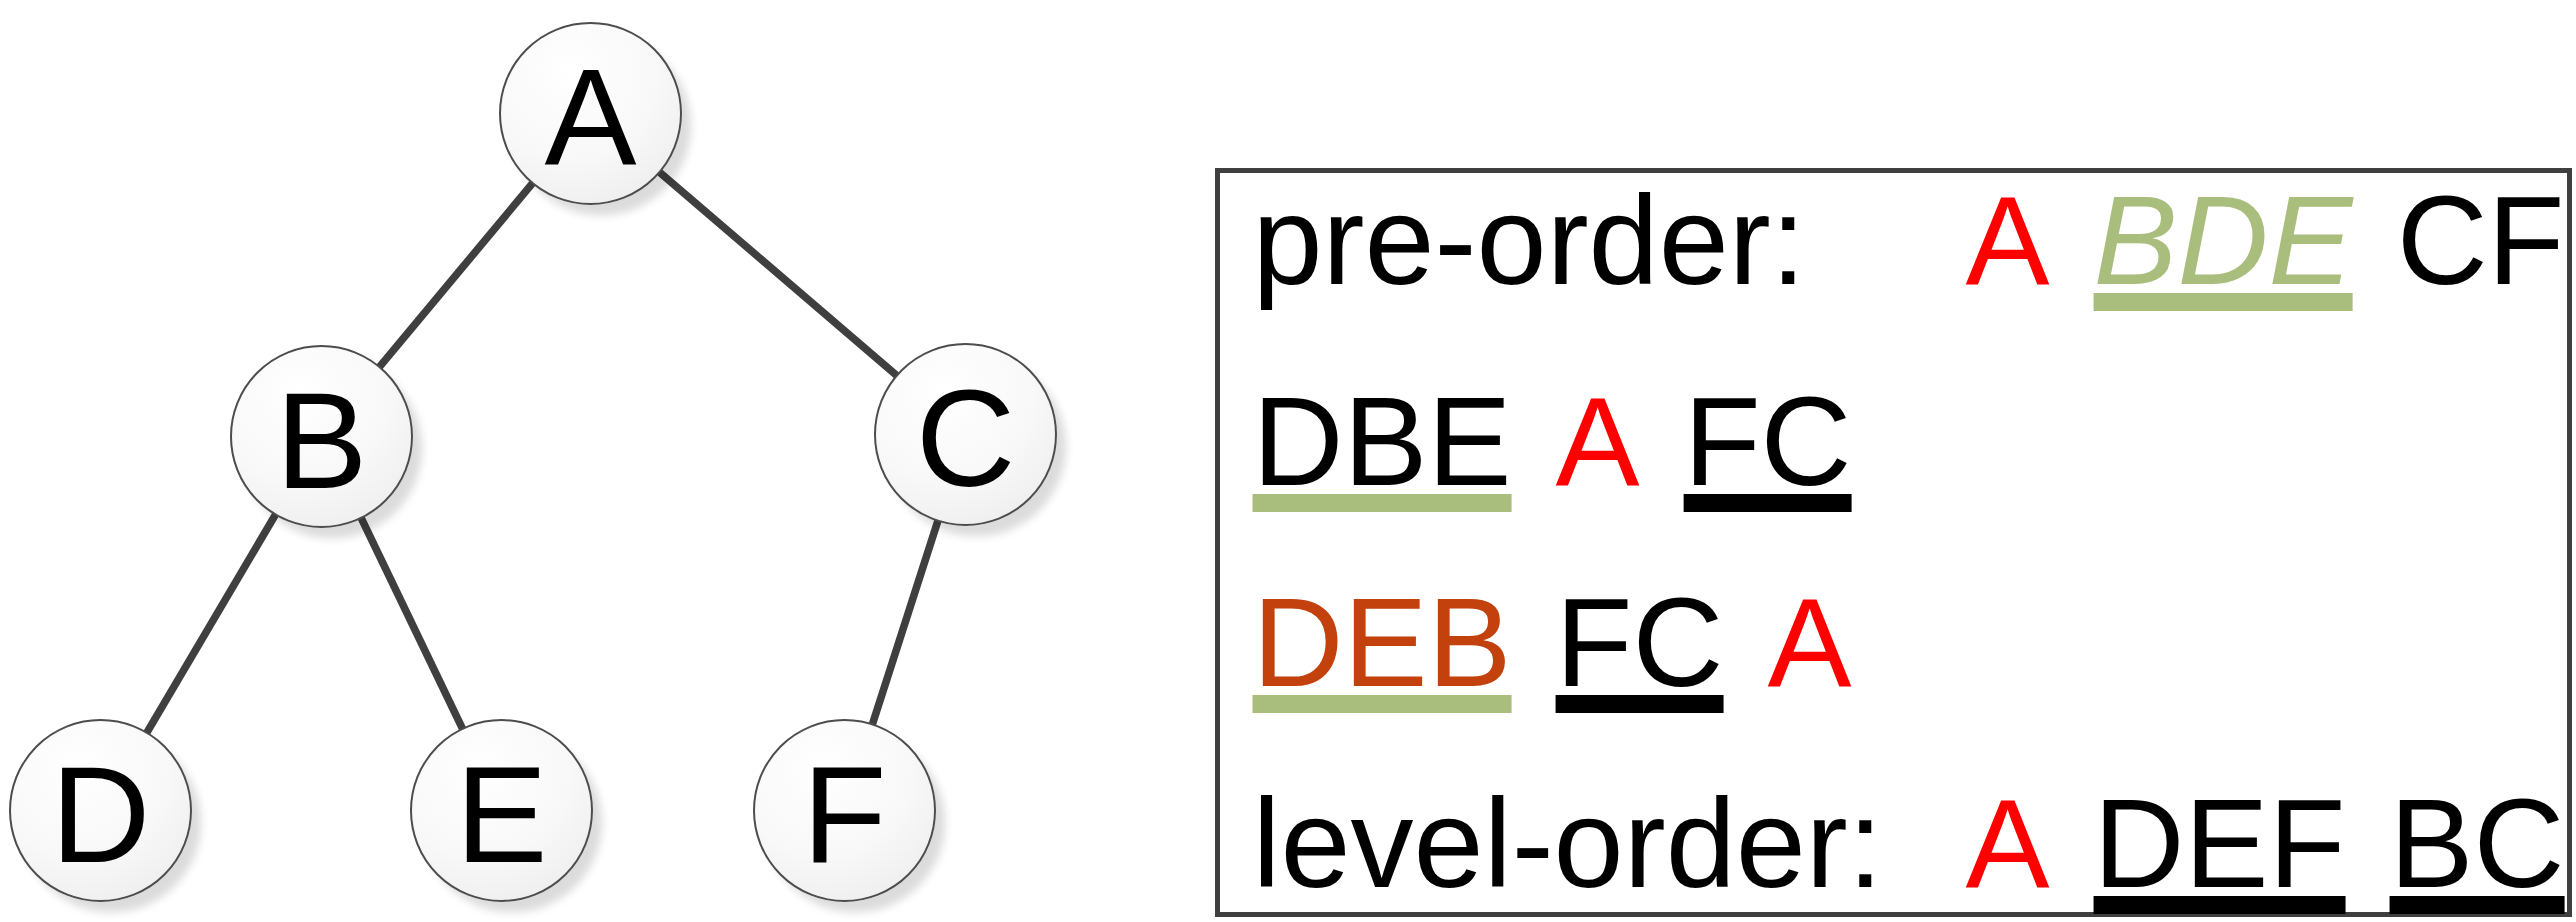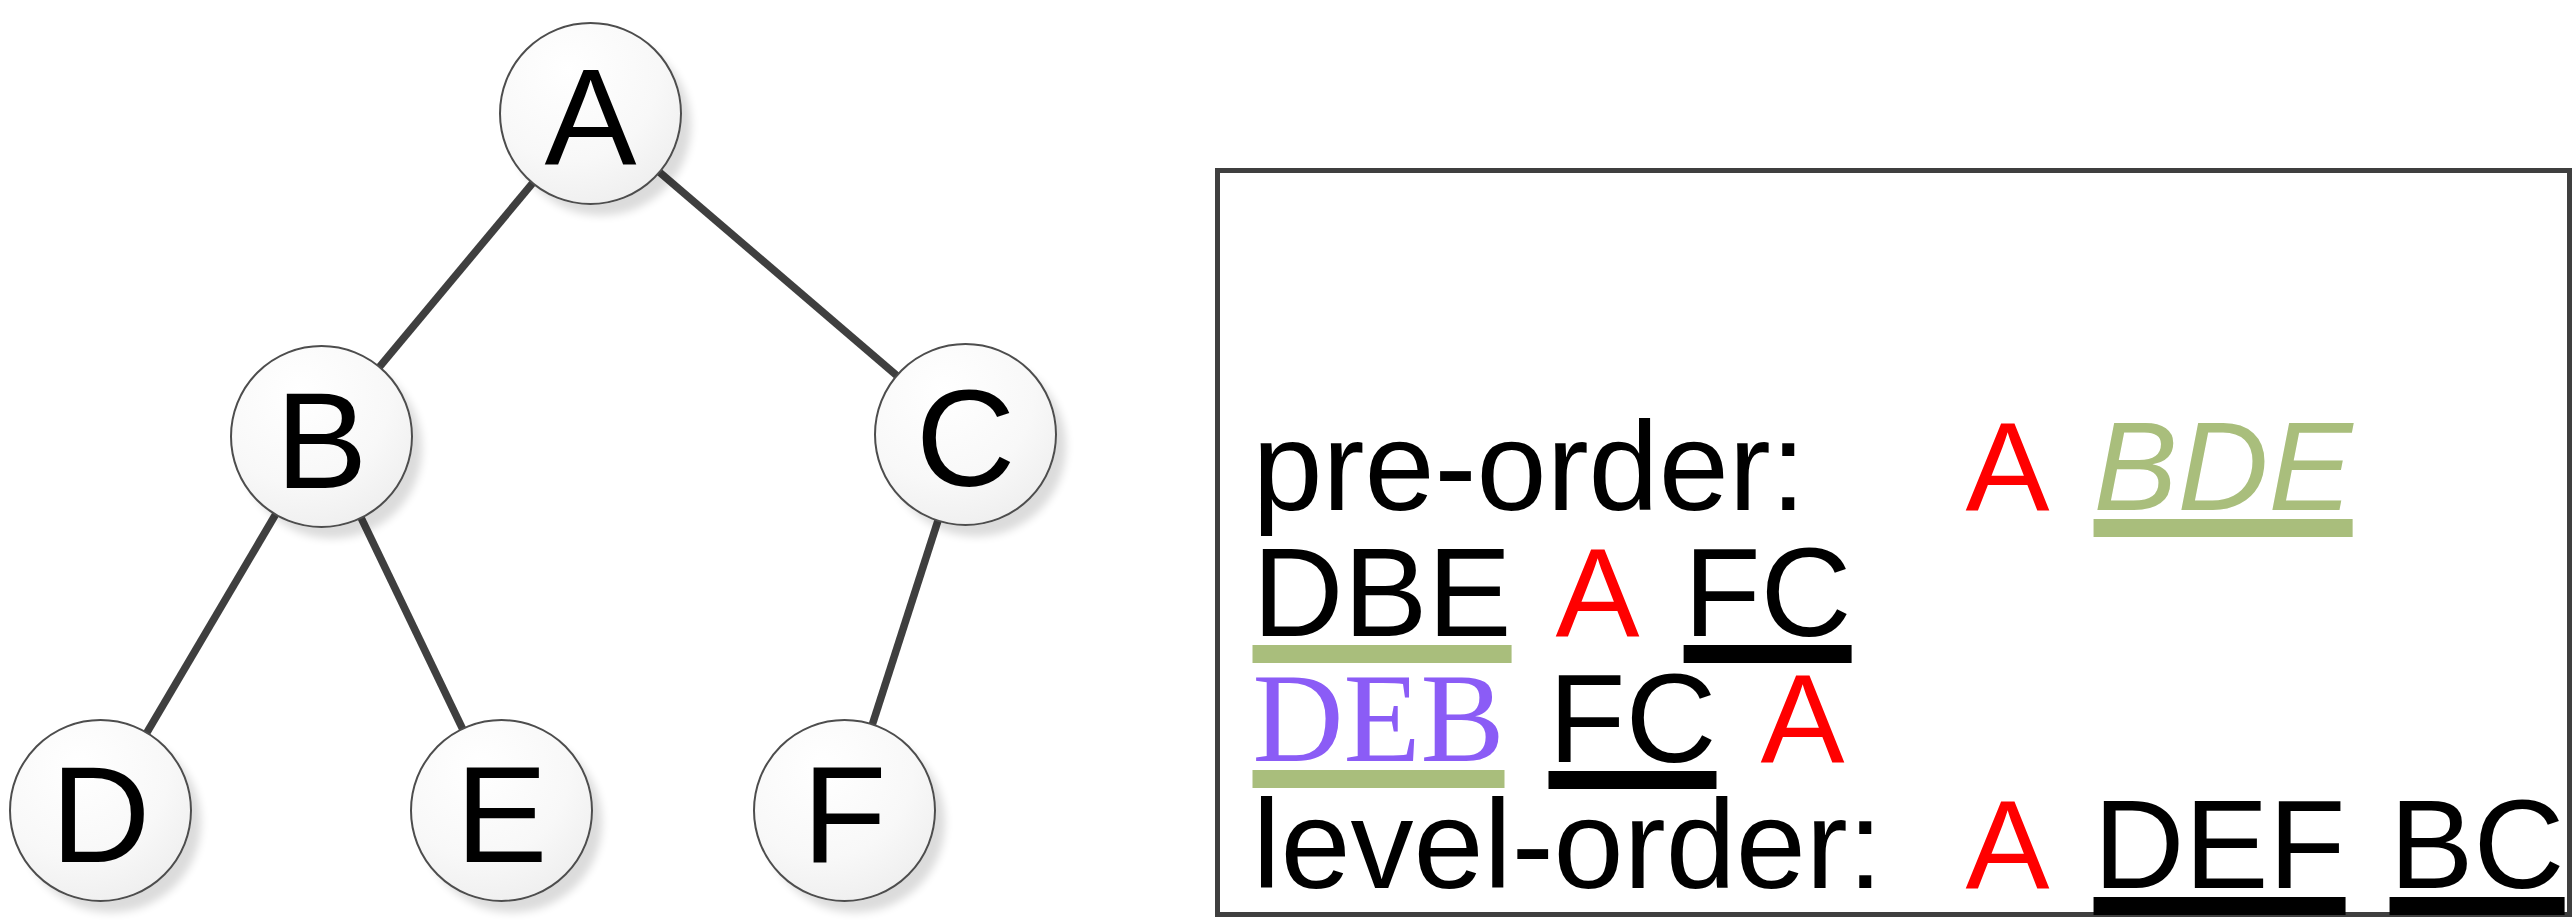--- a/index.html
+++ b/index.html
@@ -35,21 +35,21 @@
     position: absolute;
     left: 1215px;
     top: 168px;
     width: 1357px;
     height: 749px;
     box-sizing: border-box;
     border: 5.3px solid #3f3f3f;
     background: #ffffff;
     display: flex;
     flex-direction: column;
-    justify-content: flex-end;
+    justify-content: space-between;
     padding: 4.5px 7.6px 4.5px 32.5px;
   }
   .trav-row {
     display: flex;
     align-items: center;
     font-size: 126px;
     line-height: 1;
     color: #000000;
     white-space: nowrap;
   }
@@ -92,32 +92,33 @@
       <div class="node" style="left: 753px; top: 719px;">
         <span class="node-letter">F</span>
       </div>
     </div>
   <div id="panel">
       <div class="trav-row">
         <span class="trav-label">pre-order:</span>
         <span class="trav-values">
           <span class="trav-group" style="color: rgb(255, 0, 0);">A</span>
           <span class="trav-group grp-underline" style="color: rgb(169, 190, 124); text-decoration-color: rgb(169, 190, 124); font-style: italic;">BDE</span>
+          <span class="trav-group" style="color: rgb(0, 0, 0);">CF</span>
         </span>
       </div>
       <div class="trav-row">
         <span class="trav-values">
           <span class="trav-group grp-underline" style="color: #000000; text-decoration-color: rgb(169, 190, 124);">DBE</span>
           <span class="trav-group" style="color: rgb(255, 0, 0);">A</span>
           <span class="trav-group grp-underline" style="color: rgb(0, 0, 0); text-decoration-color: rgb(0, 0, 0);">FC</span>
         </span>
       </div>
       <div class="trav-row">
         <span class="trav-values">
-          <span class="trav-group grp-underline" style="color: #8b5cf6; text-decoration-color: rgb(169, 190, 124); font-family: Liberation Serif, serif;">DEB</span>
+          <span class="trav-group grp-underline" style="color: #c2410c; text-decoration-color: rgb(169, 190, 124);">DEB</span>
           <span class="trav-group grp-underline" style="color: rgb(0, 0, 0); text-decoration-color: rgb(0, 0, 0);">FC</span>
           <span class="trav-group" style="color: rgb(255, 0, 0);">A</span>
         </span>
       </div>
       <div class="trav-row">
         <span class="trav-label">level-order:</span>
         <span class="trav-values">
           <span class="trav-group" style="color: rgb(255, 0, 0);">A</span>
           <span class="trav-group grp-underline" style="color: rgb(0, 0, 0); text-decoration-color: rgb(0, 0, 0);">DEF</span>
           <span class="trav-group grp-underline" style="color: rgb(0, 0, 0); text-decoration-color: rgb(0, 0, 0);">BC</span>

